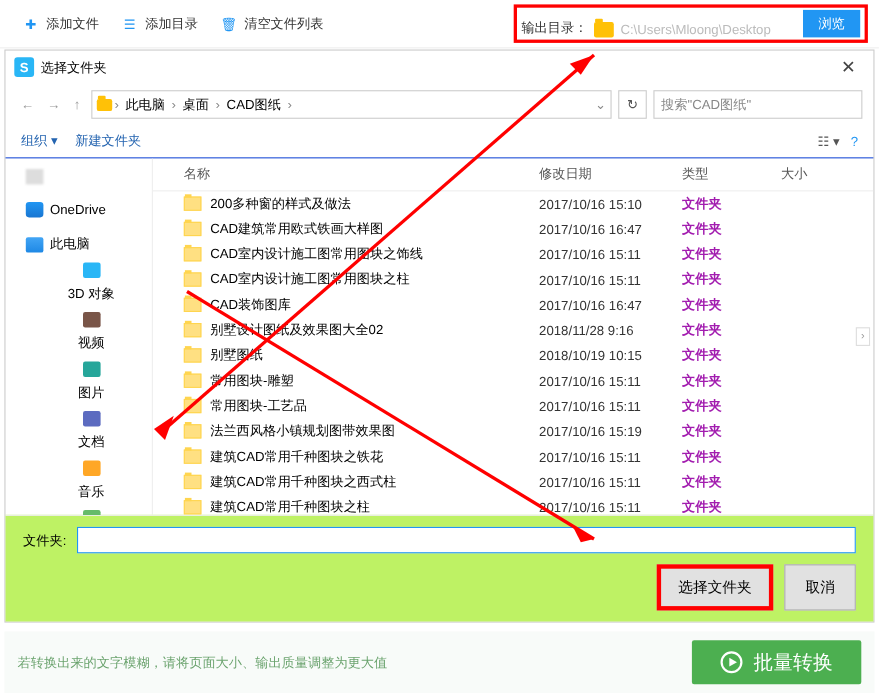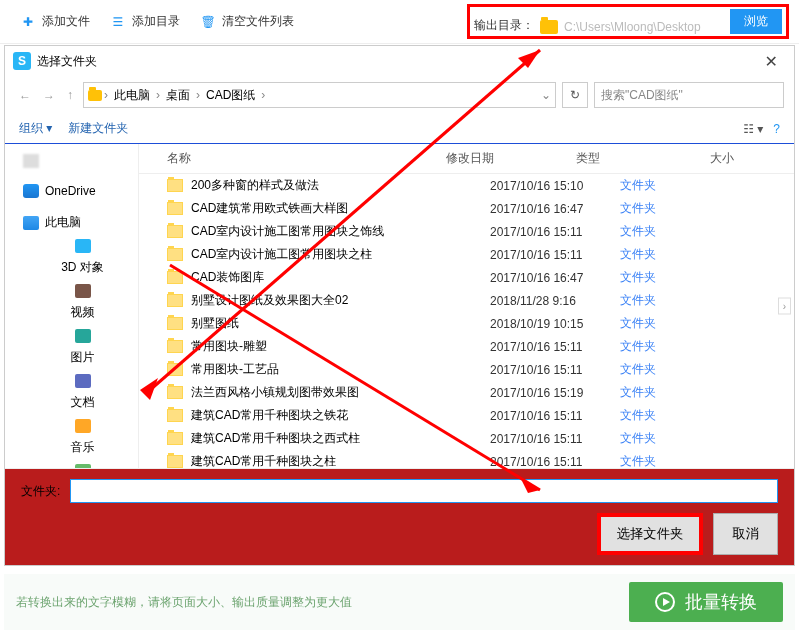--- a/index.html
+++ b/index.html
@@ -50,32 +50,32 @@
 .ic-music { background: #FFA726; border-radius: 2px; }
 .ic-desktop { background: #039BE5; border-radius: 2px; }
 .ic-drive { background: #90A4AE; border-radius: 2px; }
 .ic-blur { background: #ddd; filter: blur(1px); }
 
 .filelist { flex: 1; display: flex; flex-direction: column; overflow: hidden; }
 .columns { display: flex; padding: 6px 14px 6px 28px; border-bottom: 1px solid #eee; color: #555; }
 .col-name { flex: 1; }
 .col-date { width: 130px; }
 .col-type { width: 90px; }
-.col-size { width: 70px; margin-left: 44px; }
+.col-size { width: 70px; }
 .rows { flex: 1; overflow-y: auto; }
 .frow { display: flex; align-items: center; padding: 3px 14px 3px 28px; cursor: pointer; }
 .frow .fic { width: 16px; height: 13px; background: #FFE082; border: 1px solid #FFD54F; margin-right: 8px; flex-shrink: 0; position: relative; }
 .frow .fic::before { content: ""; position: absolute; top: -3px; left: 0; width: 6px; height: 3px; background: #FFD54F; }
 .frow .fname { flex: 1; white-space: nowrap; overflow: hidden; text-overflow: ellipsis; }
 .frow .fdate { width: 130px; color: #333; }
-.frow .ftype { width: 90px; color: #3b82f6; }
+.frow .ftype { width: 90px; color: #a21caf; font-weight: bold; }
 .frow .fsize { width: 70px; }
 .arrow-right { position: absolute; right: 3px; top: 50%; transform: translateY(-50%); color: #999; background: #fff; padding: 2px 4px; font-size: 10px; border: 1px solid #ddd; }
 
-.footer { padding: 10px 16px; border-top: 1px solid #eee; background: #b91c1c; }
+.footer { padding: 10px 16px; border-top: 1px solid #eee; background: #bef264; }
 .folder-input-row { display: flex; align-items: center; gap: 10px; margin-bottom: 10px; }
 .folder-input-row label { }
 .folder-input-row input { flex: 1; border: 1px solid #2196F3; height: 24px; padding: 0 6px; outline: none; }
 .btn-row { display: flex; justify-content: flex-end; gap: 10px; }
 .dlg-btn { border: 1px solid #adadad; background: #e1e1e1; padding: 4px 18px; cursor: pointer; }
 .dlg-btn.primary-hl { border: 4px solid #FF0000; padding: 8px 16px; }
 
 .bottom-strip { position: absolute; bottom: 0; left: 4px; right: 4px; height: 56px; background: #f8fbf9; display: flex; align-items: center; padding: 0 12px; }
 .hint-text { color: #2E7D32; font-size: 12px; filter: blur(0.4px); opacity: 0.7; }
 .batch-btn { margin-left: auto; background: #4CAF50; color: #fff; height: 40px; padding: 0 26px; display: flex; align-items: center; gap: 10px; font-size: 18px; border-radius: 2px; cursor: pointer; }

